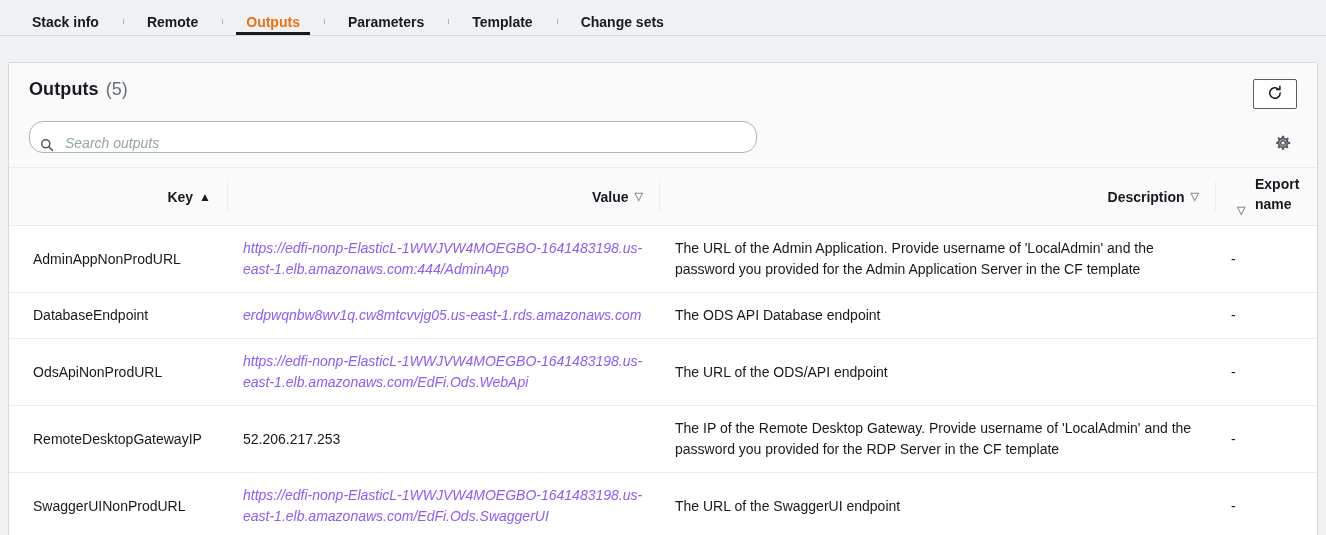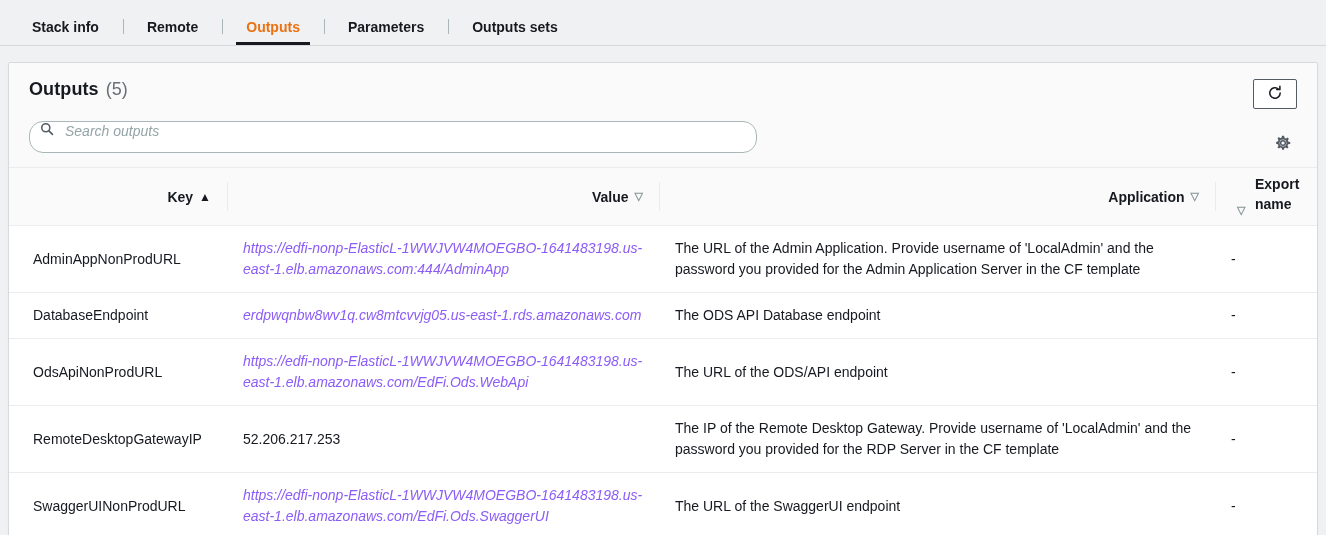--- a/index.html
+++ b/index.html
@@ -9,21 +9,21 @@
     height: 535px;
     background: #eff1f2;
     font-family: "Liberation Sans", sans-serif;
     color: #16191f;
     overflow: hidden;
   }
 
   
   .tabbar {
     position: relative;
-    height: 46px;
+    height: 36px;
     background: #eff1f2;
     display: flex;
     align-items: stretch;
     padding: 8px 0 0 8px;
     border-bottom: 1px solid #d5dbdb;
   }
   .tab {
     position: relative;
     display: flex;
     align-items: center;
@@ -124,21 +124,21 @@
   }
 
   .search-wrap {
     margin-top: 14px;
     width: 728px;
     height: 32px;
     border: 1px solid #aab7b8;
     border-radius: 14px;
     background: #ffffff;
     display: flex;
-    align-items: flex-start;
+    align-items: flex-end;
     padding: 0 10px;
   }
   .search-icon { flex: 0 0 auto; display: flex; align-items: center; }
   .search-input {
     flex: 1 1 auto;
     border: none;
     outline: none;
     font-size: 14px;
     font-family: "Liberation Sans", sans-serif;
     color: #16191f;
@@ -232,21 +232,24 @@
     <div class="tab">
       <span>Remote</span>
     </div>
     <div class="tab active">
       <span>Outputs</span>
     </div>
     <div class="tab">
       <span>Parameters</span>
     </div>
     <div class="tab">
-      <span>Outputs sets</span>
+      <span>Template</span>
+    </div>
+    <div class="tab">
+      <span>Change sets</span>
     </div>
   </div>
 
 <div class="card">
 
   <div class="card-head">
 
     <div class="title-row">
       <span class="title">Outputs</span>
       <span class="title-count">(5)</span>
@@ -298,21 +301,21 @@
             </div>
           </th>
           <th class="col-value">
             <div class="th-inner">
               <span>Value</span>
               <span class="sort-ind">▽</span>
             </div>
           </th>
           <th class="col-description">
             <div class="th-inner">
-              <span>Application</span>
+              <span>Description</span>
               <span class="sort-ind">▽</span>
             </div>
           </th>
           <th class="col-export">
             <div class="th-inner wrapcol">
               <span style="flex: 0 0 100%; margin-left: 24px;">Export name</span>
               <span class="sort-ind" style="margin-left: 6px; margin-top: -18px;">▽</span>
             </div>
           </th>
         </tr>

